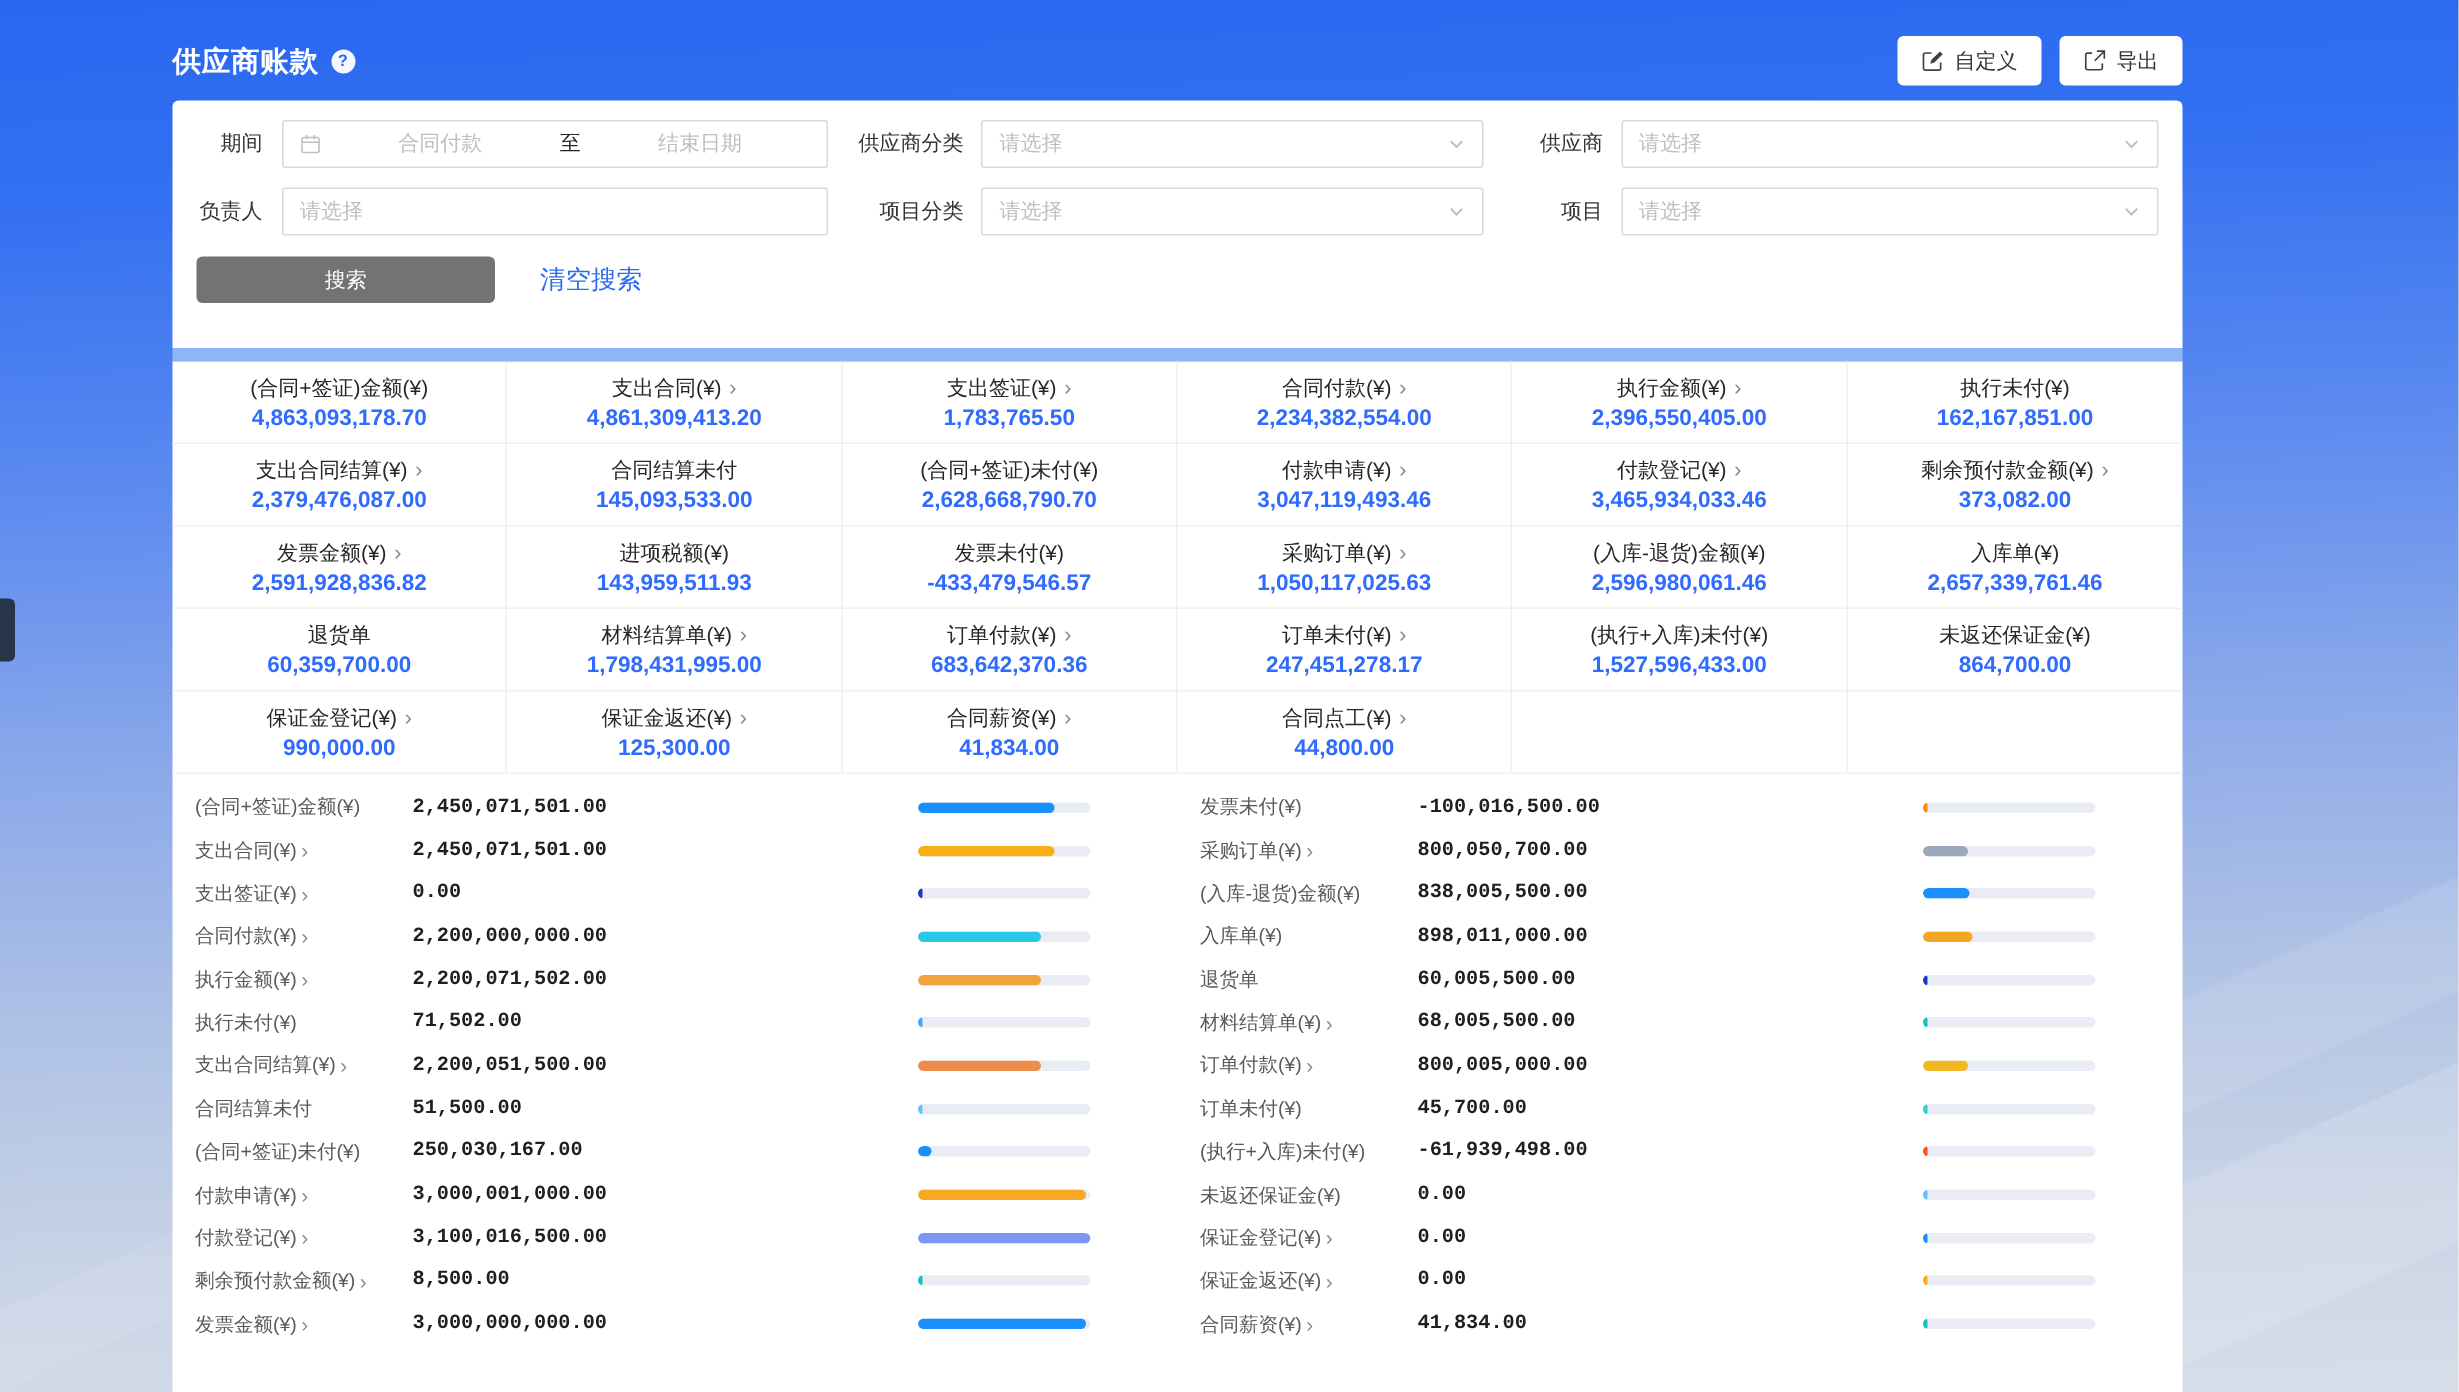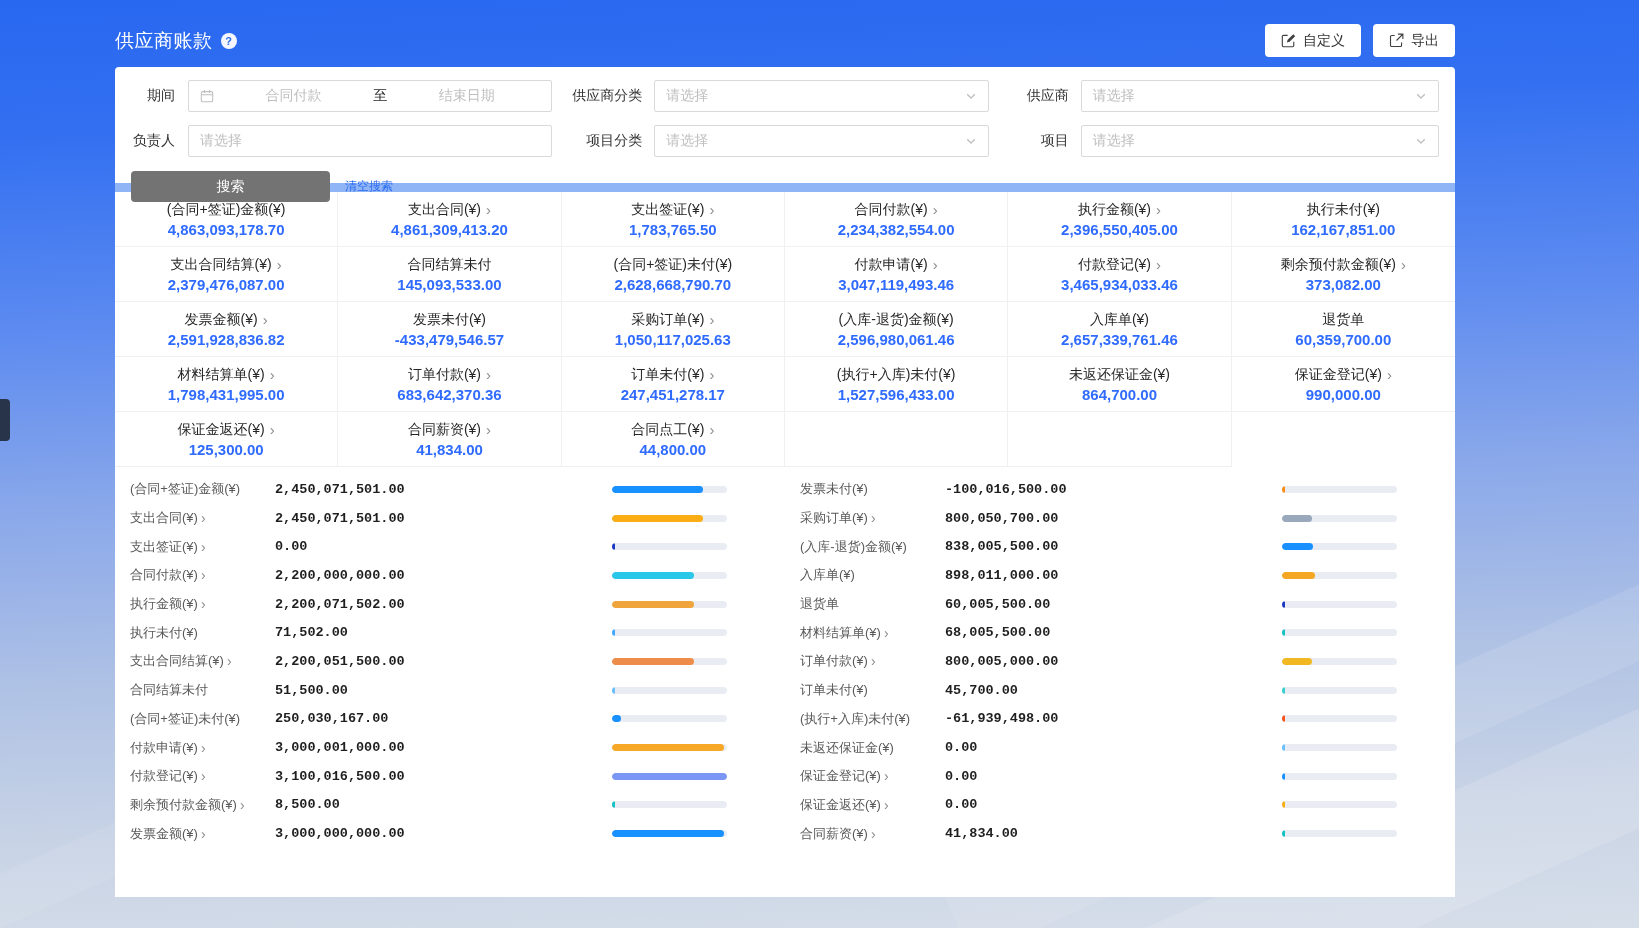--- a/index.html
+++ b/index.html
@@ -12,48 +12,48 @@
   .streak { position:absolute; background:rgba(255,255,255,.10); transform:rotate(-24deg); pointer-events:none; }
   .s1 { width:900px; height:70px; right:-180px; bottom:150px; }
   .s2 { width:900px; height:110px; right:-260px; bottom:20px; background:rgba(255,255,255,.14); }
   .s3 { width:500px; height:50px; left:-120px; bottom:60px; background:rgba(255,255,255,.08); }
 
   .content { position:absolute; left:115px; top:18px; width:1340px; }
 
   
   .page-header { height:45px; display:flex; align-items:center; justify-content:space-between; margin-bottom:4px; }
   .title-wrap { display:flex; align-items:center; gap:8px; }
-  .page-title { color:#fff; font-size:19px; font-weight:normal; letter-spacing:.5px; }
+  .page-title { color:#fff; font-size:19px; font-weight:bold; letter-spacing:.5px; }
   .help-icon { width:16px; height:16px; border-radius:50%; background:rgba(255,255,255,.95); color:#2b6cf0;
     font-size:11px; font-weight:bold; display:flex; align-items:center; justify-content:center; }
   .hdr-btns { display:flex; gap:12px; }
   .btn-white { display:flex; align-items:center; gap:7px; background:#fff; border:none; border-radius:4px;
     height:33px; padding:0 16px; font-size:14px; color:#333; cursor:pointer; font-family:inherit; }
 
   
-  .filter-card { background:#fff; border-radius:4px 4px 0 0; padding:13px 16px 13px 0; height:116px; }
+  .filter-card { background:#fff; border-radius:4px 4px 0 0; padding:13px 16px 13px 0; height:165px; }
   .filter-row { display:flex; align-items:center; height:32px; margin-bottom:13px; }
   .f-label { font-size:14px; color:#333; text-align:right; flex:none; }
   .lab1 { width:60px; margin-right:13px; margin-left:0; }
   .lab2 { width:90px; margin-right:12px; }
   .lab3 { width:68px; margin-right:12px; }
   .ctrl { border:1px solid #d9d9d9; border-radius:2px; height:32px; background:#fff;
     display:flex; align-items:center; padding:0 11px; font-size:14px; }
   .ph { color:#bfbfbf; }
   .c-date { width:366px; gap:6px; }
   .c-date .seg { flex:1; text-align:center; }
   .to-label { color:#262626; flex:none; }
   .c-sel1 { width:336px; justify-content:space-between; margin-right:12px; }
   .c-sel2 { width:360px; justify-content:space-between; }
   .c-owner { width:366px; }
   .spacer2 { margin-left:auto; }
   .btn-row { display:flex; align-items:center; margin-top:14px; }
   .btn-search { width:199px; height:31px; background:#737373; color:#fff; font-size:14px; border:none;
     border-radius:4px; cursor:pointer; font-family:inherit; margin-left:16px; }
-  .link-clear { color:#2b6cf0; font-size:12px; margin-left:15px; text-decoration:none; cursor:pointer; }
+  .link-clear { color:#2b6cf0; font-size:17px; margin-left:30px; text-decoration:none; cursor:pointer; }
 
   .blue-strip { height:9px; background:#8fb5f7; }
 
   
   .summary-grid { background:#fff; display:grid; grid-template-columns:repeat(6,1fr); }
   .sum-cell { height:55px; border-right:1px solid #f0f0f0; border-bottom:1px solid #f0f0f0;
     display:flex; flex-direction:column; align-items:center; justify-content:center; gap:2px; }
   .sum-cell:nth-child(6n) { border-right:none; }
   .sum-label { font-size:14px; color:#262626; display:flex; align-items:center; }
   .sum-value { font-size:15px; font-weight:bold; color:#2f6bff; }
@@ -212,20 +212,24 @@
       </div>
       <div class="sum-cell">
         <div class="sum-label">剩余预付款金额(¥)<span class="chev">›</span></div>
         <div class="sum-value">373,082.00</div>
       </div>
       <div class="sum-cell">
         <div class="sum-label">发票金额(¥)<span class="chev">›</span></div>
         <div class="sum-value">2,591,928,836.82</div>
       </div>
       <div class="sum-cell">
+        <div class="sum-label">进项税额(¥)</div>
+        <div class="sum-value">143,959,511.93</div>
+      </div>
+      <div class="sum-cell">
         <div class="sum-label">发票未付(¥)</div>
         <div class="sum-value">-433,479,546.57</div>
       </div>
       <div class="sum-cell">
         <div class="sum-label">采购订单(¥)<span class="chev">›</span></div>
         <div class="sum-value">1,050,117,025.63</div>
       </div>
       <div class="sum-cell">
         <div class="sum-label">(入库-退货)金额(¥)</div>
         <div class="sum-value">2,596,980,061.46</div>

